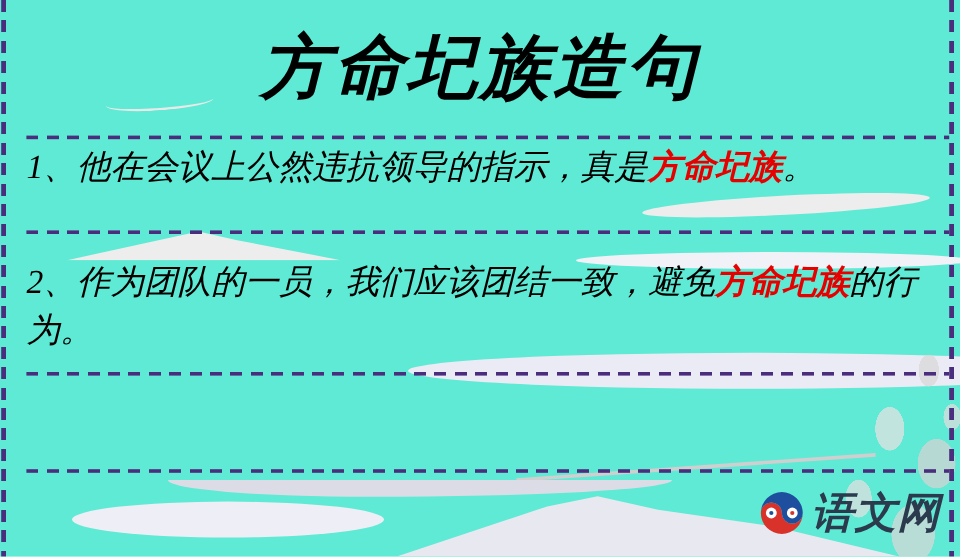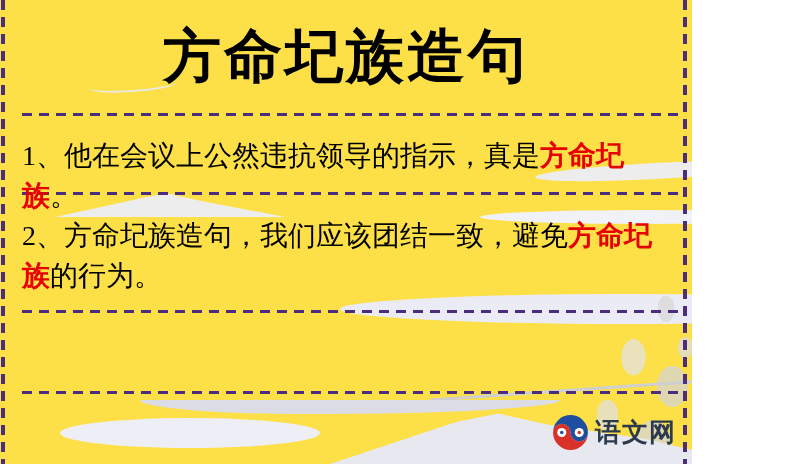--- a/index.html
+++ b/index.html
@@ -1,18 +1,18 @@
 <!DOCTYPE html>
 <html><head>
 <meta charset="utf-8">
 <style>
   html,body{margin:0;padding:0;background:#fff;}
   .page{
-    position:relative;width:692px;height:464px;background:#fde047;
-    overflow:hidden;font-family:"Liberation Serif","DejaVu Serif",serif;
+    position:relative;width:800px;height:464px;background:#5eead4;
+    overflow:hidden;font-family:"Liberation Serif","DejaVu Serif",serif;font-style:italic;
   }
   
   .bg{position:absolute;pointer-events:none;}
   .bg-squiggle{left:88px;top:78px;width:90px;height:12px;
     border-bottom:2px solid #e9e9e9;border-radius:50%;transform:rotate(-4deg);}
   .bg-swoosh1{left:535px;top:163px;width:240px;height:16px;background:#ededed;
     border-radius:50%;transform:rotate(-3deg);}
   .bg-mountain1{left:55px;top:193px;width:230px;height:24px;background:#ededed;
     clip-path:polygon(0 100%,48% 0,62% 30%,100% 100%);}
   .bg-cloud1{left:340px;top:294px;width:570px;height:30px;background:#ebebf5;
@@ -42,27 +42,27 @@
   .vborder-right{right:5px;}
   .sep{position:absolute;left:22px;right:9px;height:3px;
     background:repeating-linear-gradient(90deg,#4a2d7d 0 10px,transparent 10px 17px);}
   .sep-1{top:113px;} .sep-2{top:192px;} .sep-3{top:310px;} .sep-4{top:391px;}
   
   .title{position:absolute;top:18px;left:0;width:100%;text-align:center;
     font-size:58px;font-weight:bold;color:#000;letter-spacing:3px;}
   
   .sentence{position:absolute;left:22px;right:34px;font-size:28px;line-height:40px;
     color:#000;}
-  .sentence-1{top:136px;} .sentence-2{top:216px;} .sentence-3{top:334px;}
+  .sentence-1{top:120px;} .sentence-2{top:216px;} .sentence-3{top:334px;}
   .kw{color:#e60000;font-weight:bold;}
   
   .logo{position:absolute;right:16px;bottom:13px;display:flex;align-items:center;
     gap:6px;cursor:pointer;}
   .logo-text{font-family:"Liberation Sans","DejaVu Sans",sans-serif;
-    font-size:26px;font-weight:bold;color:#2b3a4d;letter-spacing:1px;}
+    font-size:35px;font-weight:bold;color:#2b3a4d;letter-spacing:1px;}
 </style>
 </head>
 <body>
 
 <div class="page">
 
   <div class="bg bg-squiggle"></div>
   <div class="bg bg-swoosh1"></div>
   <div class="bg bg-mountain1"></div>
   <div class="bg bg-cloud2"></div>
@@ -81,21 +81,21 @@
   <div class="sep sep-1"></div>
   <div class="sep sep-2"></div>
   <div class="sep sep-3"></div>
   <div class="sep sep-4"></div>
 
   <div class="sentence sentence-1">
     <span>1、</span><span>他在会议上公然违抗领导的指示，真是</span><span class="kw">方命圮族</span><span>。</span>
   </div>
 
   <div class="sentence sentence-2">
-    <span>2、</span><span>方命圮族造句，我们应该团结一致，避免</span><span class="kw">方命圮族</span><span>的行为。</span>
+    <span>2、</span><span>作为团队的一员，我们应该团结一致，避免</span><span class="kw">方命圮族</span><span>的行为。</span>
   </div>
 
 
   <div class="logo">
     <span style="display:inline-flex;">
       <svg width="37" height="37" viewBox="0 0 36 36">
         <g transform="rotate(90 18 18)">
 
           <path d="M18 1 A17 17 0 0 1 18 35 A8.5 8.5 0 0 1 18 18 A8.5 8.5 0 0 0 18 1 Z" fill="#d8322b"></path>
 

